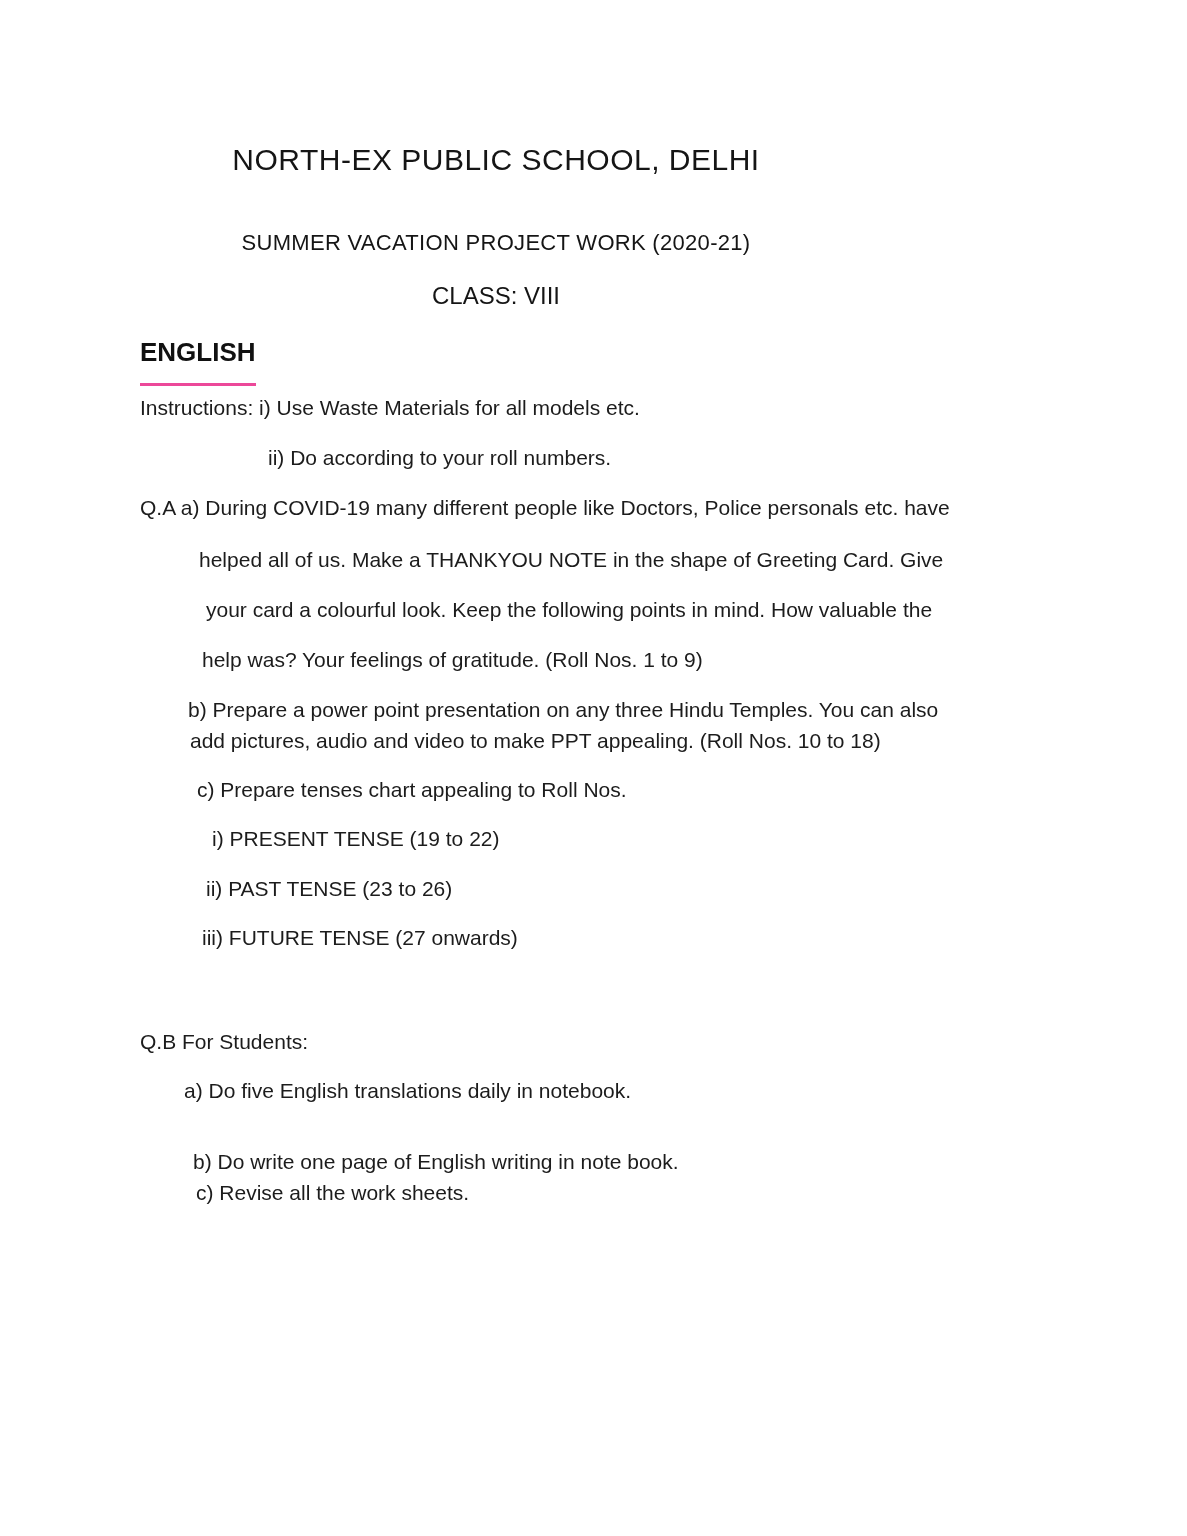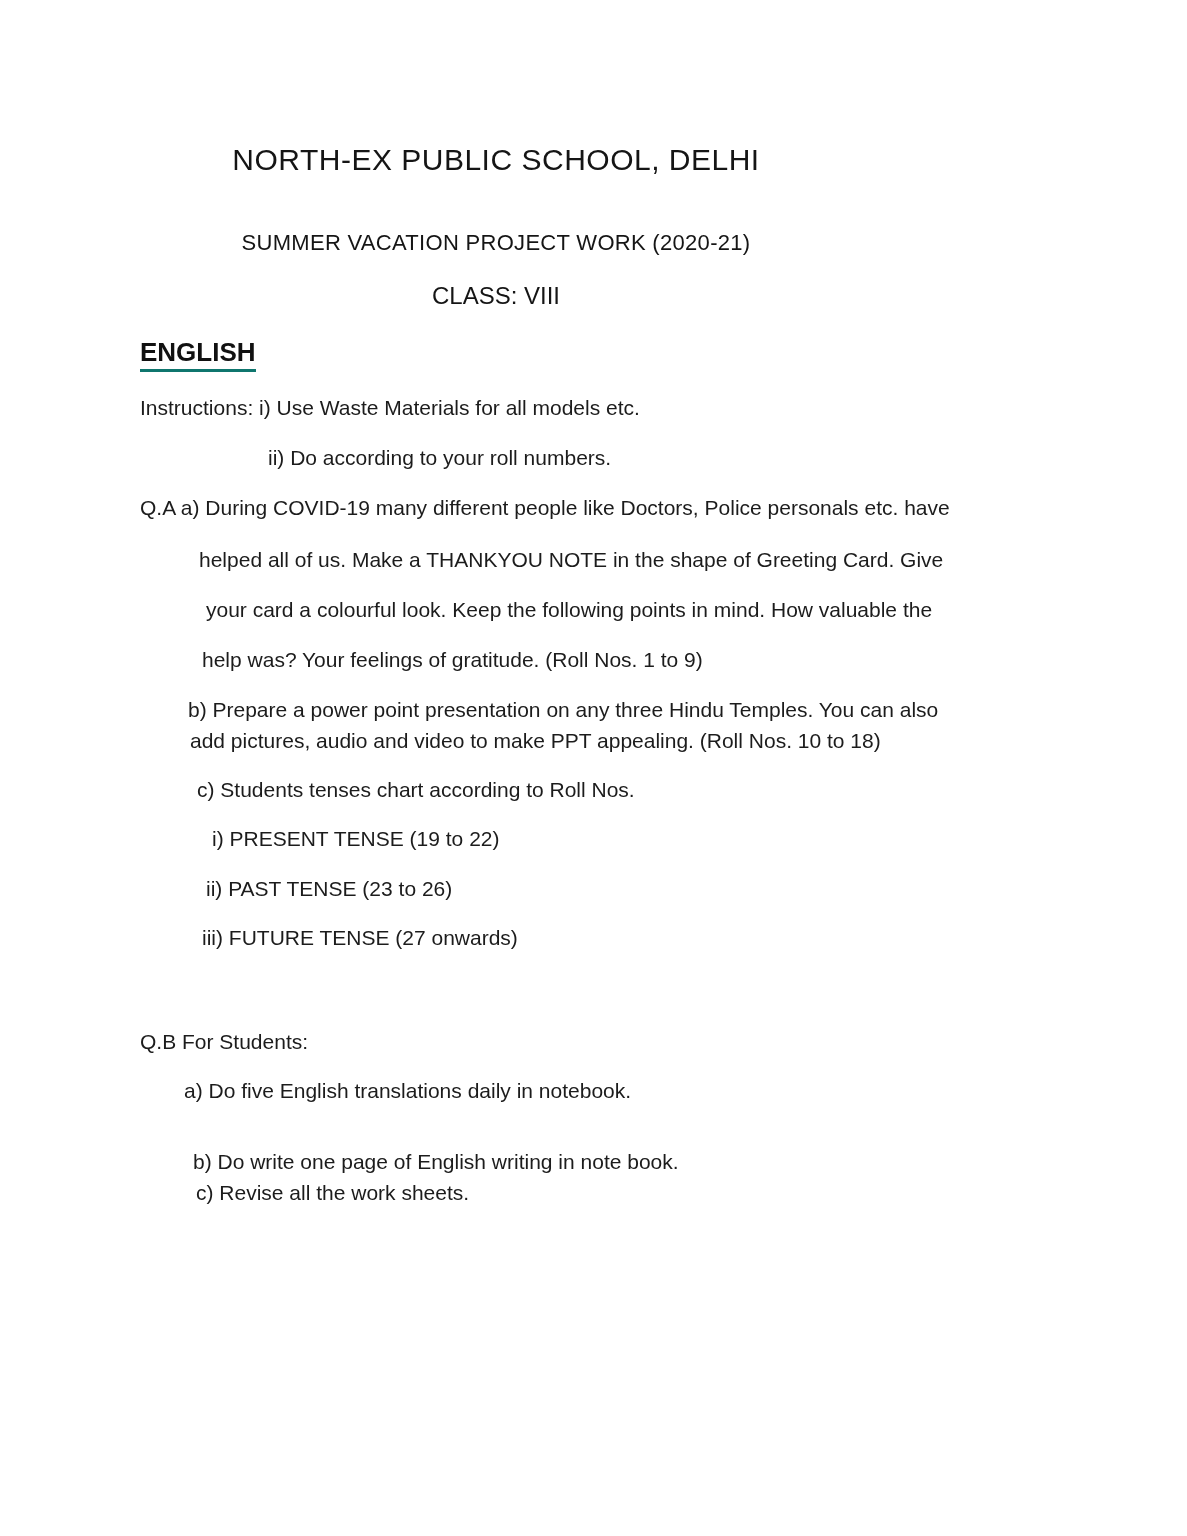--- a/index.html
+++ b/index.html
@@ -38,22 +38,22 @@
   }
   .doc-class {
     font-size: 24px;
     font-weight: 400;
     color: #151515;
   }
   .section-heading {
     font-size: 26px;
     font-weight: bold;
     color: #111111;
-    border-bottom: 3px solid #0f766e;
-    padding-bottom: 1px;
+    border-bottom: 3px solid #ec4899;
+    padding-bottom: 15px;
   }
 </style>
 </head>
 <body>
 
 <div class="page">
 
   <div class="line centered doc-title" style="top:143px;">NORTH-EX PUBLIC SCHOOL, DELHI</div>
 
   <div class="line centered doc-subtitle" style="top:223px;margin-top:7px;">SUMMER VACATION PROJECT WORK (2020-21)</div>
@@ -71,21 +71,21 @@
   <div class="line" style="left:206px; top:598px;">your card a colourful look. Keep the following points in mind. How valuable the</div>
 
   <div class="line" style="left:199px; top:548px;">helped all of us. Make a THANKYOU NOTE in the shape of Greeting Card. Give</div>
 
   <div class="line" style="left:202px; top:648px;">help was? Your feelings of gratitude. (Roll Nos. 1 to 9)</div>
 
   <div class="line" style="left:188px; top:698px;">b) Prepare a power point presentation on any three Hindu Temples. You can also</div>
 
   <div class="line" style="left:190px; top:729px;">add pictures, audio and video to make PPT appealing. (Roll Nos. 10 to 18)</div>
 
-  <div class="line" style="left:197px; top:778px;">c) Students tenses chart according to Roll Nos.</div>
+  <div class="line" style="left:197px; top:778px;">c) Prepare tenses chart appealing to Roll Nos.</div>
 
   <div class="line" style="left:212px; top:827px;">i) PRESENT TENSE (19 to 22)</div>
 
   <div class="line" style="left:206px; top:877px;">ii) PAST TENSE (23 to 26)</div>
 
   <div class="line" style="left:202px; top:926px;">iii) FUTURE TENSE (27 onwards)</div>
 
   <div class="line" style="left:140px; top:1030px;">Q.B For Students:</div>
 
   <div class="line" style="left:184px; top:1079px;">a) Do five English translations daily in notebook.</div>

